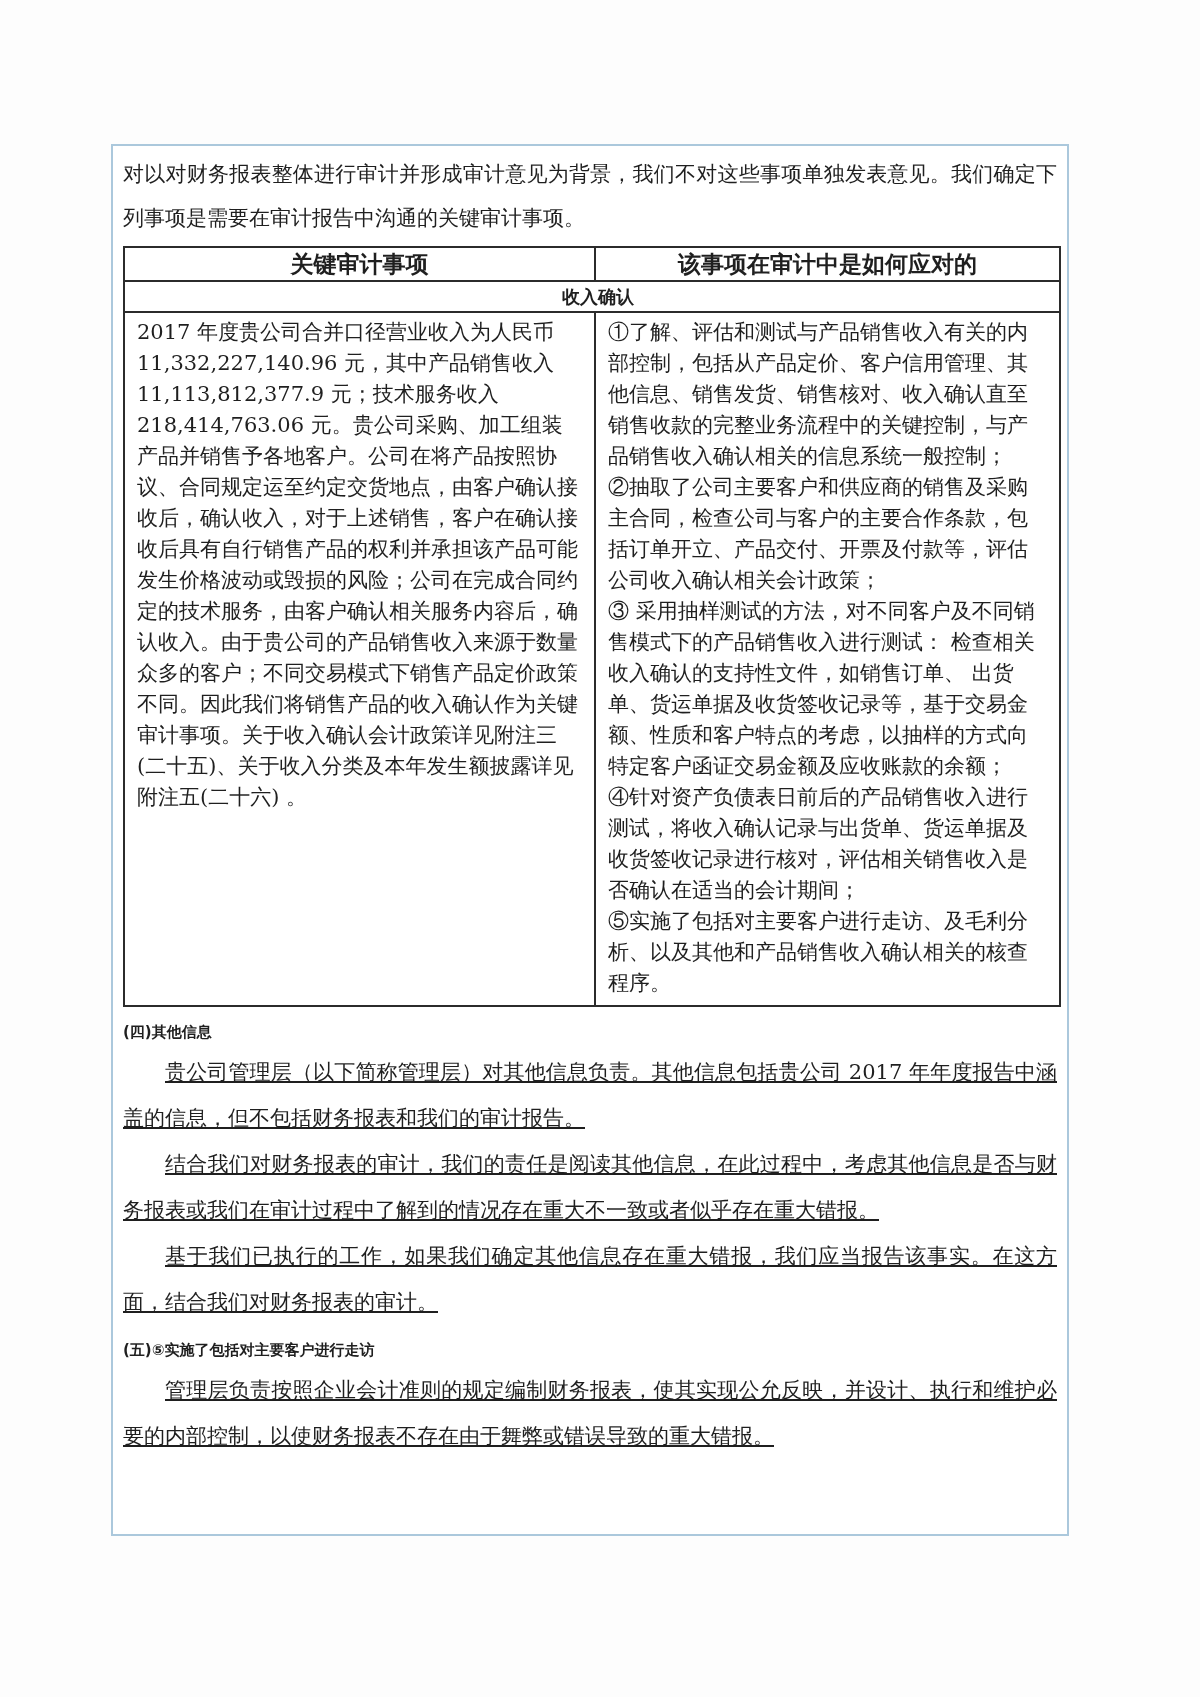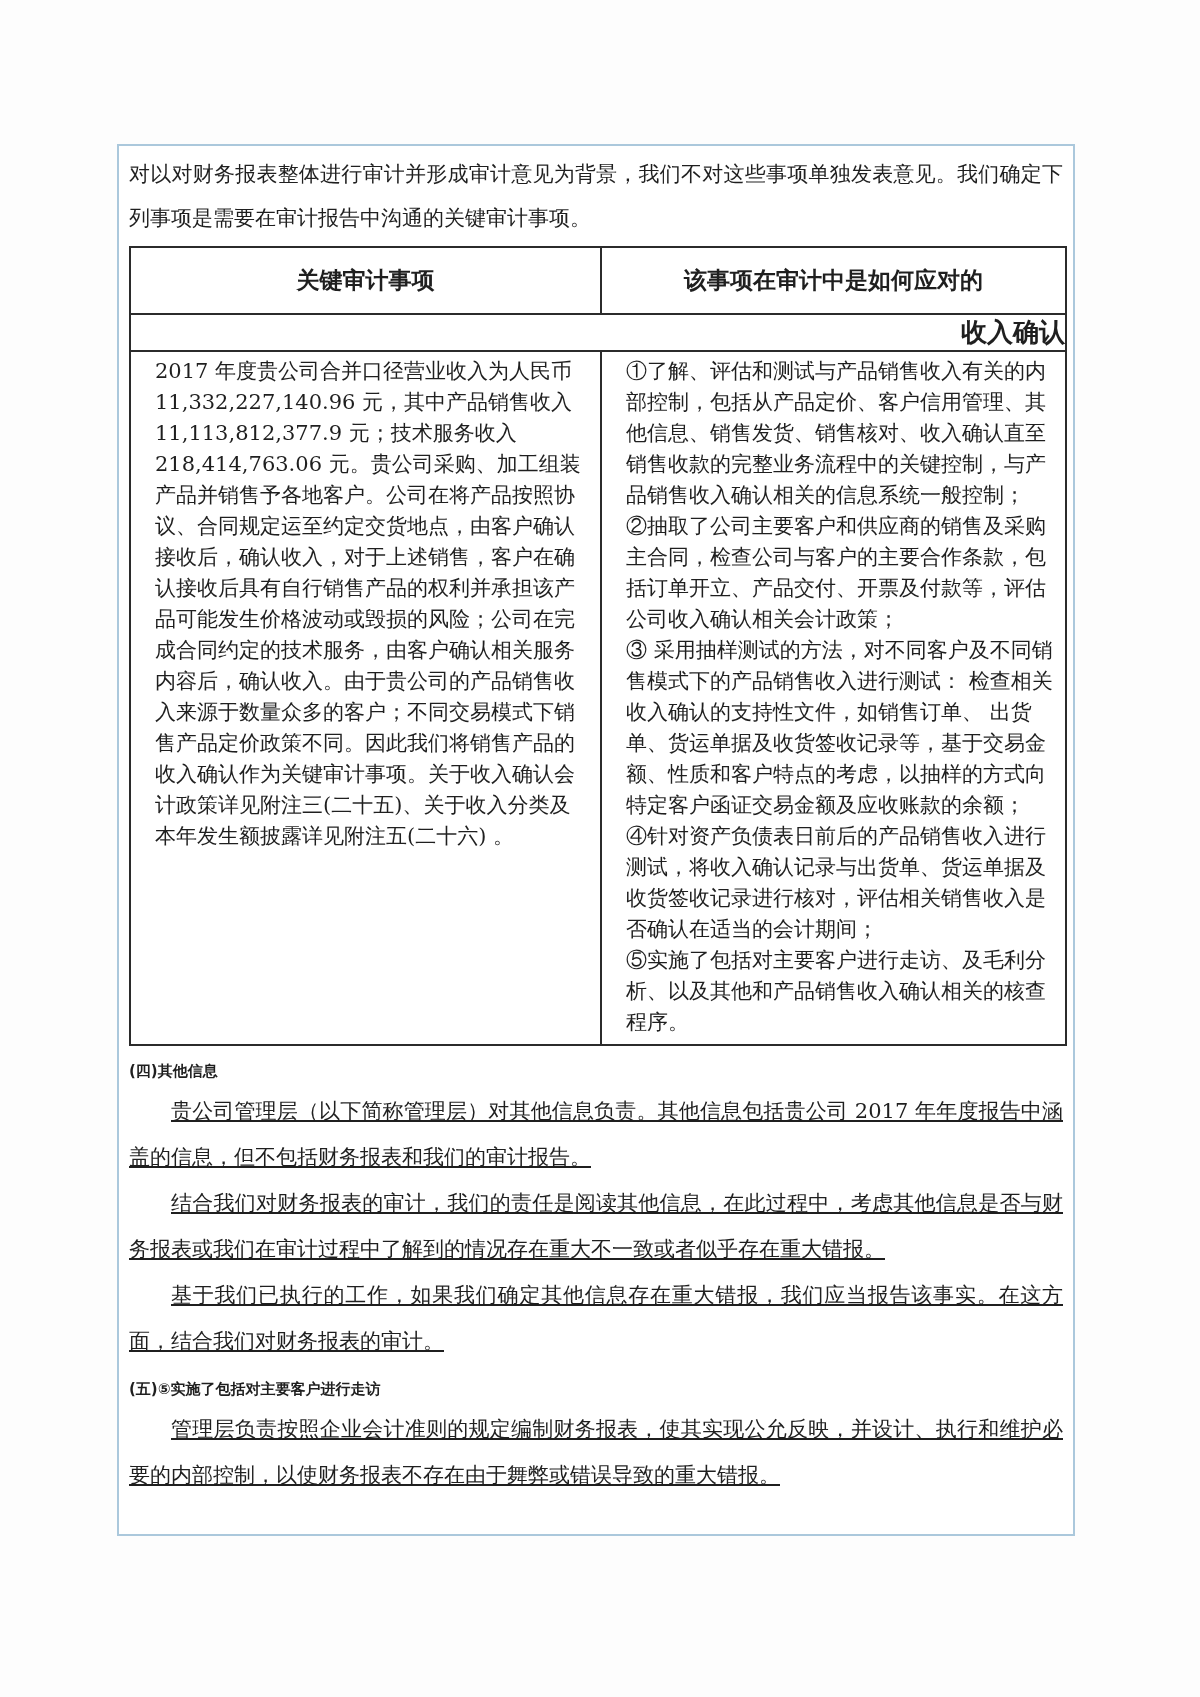--- a/index.html
+++ b/index.html
@@ -10,21 +10,21 @@
   body {
     position: relative;
     width: 1200px;
     height: 1697px;
     font-family: "DejaVu Serif", "Liberation Serif", serif;
     color: #1f1f1f;
     overflow: hidden;
   }
   .frame {
     position: absolute;
-    left: 117px;
+    left: 111px;
     top: 144px;
     width: 958px;
     height: 1392px;
     box-sizing: border-box;
     background: #ffffff;
     border: 2px solid #abc8dc;
     padding: 6px 10px 0 10px;
   }
   .intro {
     margin: 0 0 6px 0;
@@ -43,38 +43,38 @@
   table.kam col.c2 { width: 465px; }
   table.kam th, table.kam td {
     border: 2px solid #2b2b2b;
     box-sizing: border-box;
   }
   table.kam th {
     font-family: "DejaVu Sans", "Liberation Sans", sans-serif;
     font-weight: bold;
     font-size: 23px;
     height: 34px;
-    padding: 17px;
+    padding: 0;
     text-align: center;
     vertical-align: middle;
   }
   tr.subhead td {
     font-family: "DejaVu Sans", "Liberation Sans", sans-serif;
     font-weight: bold;
-    font-size: 26px;
+    font-size: 18px;
     height: 31px;
     padding: 0 0 0 12px;
-    text-align: right;
+    text-align: center;
     vertical-align: middle;
   }
   td.cell {
     vertical-align: top;
     font-size: 21px;
     line-height: 31px;
-    padding: 4px 12px 6px 24px;
+    padding: 4px 12px 6px 12px;
     text-align: left;
   }
   td.cell .resp-item { margin: 0; }
   h2.sec {
     font-family: "DejaVu Sans", "Liberation Sans", sans-serif;
     font-weight: bold;
     font-size: 15px;
     margin: 10px 0 2px 0;
     line-height: 30px;
   }

